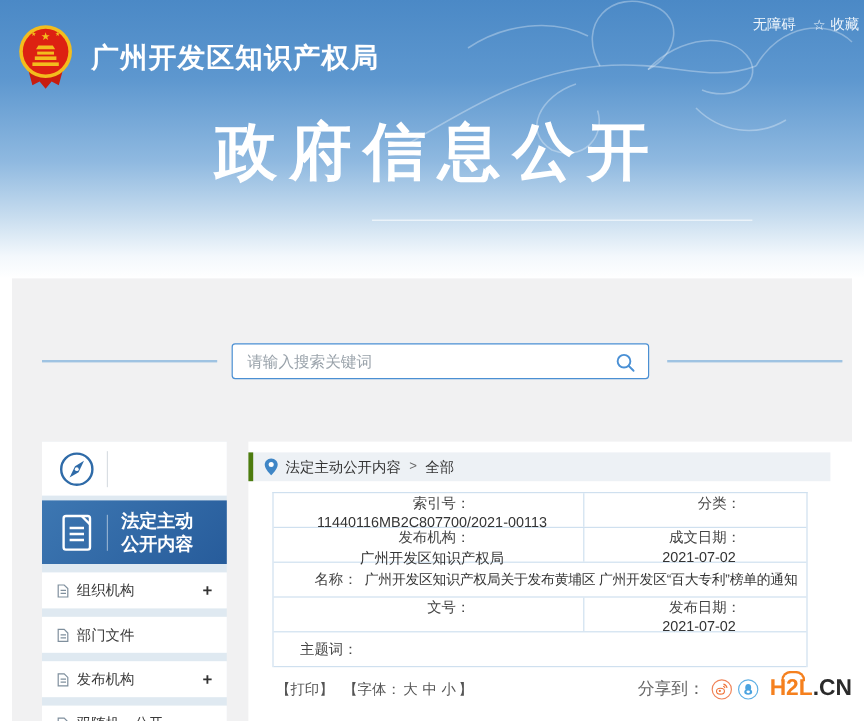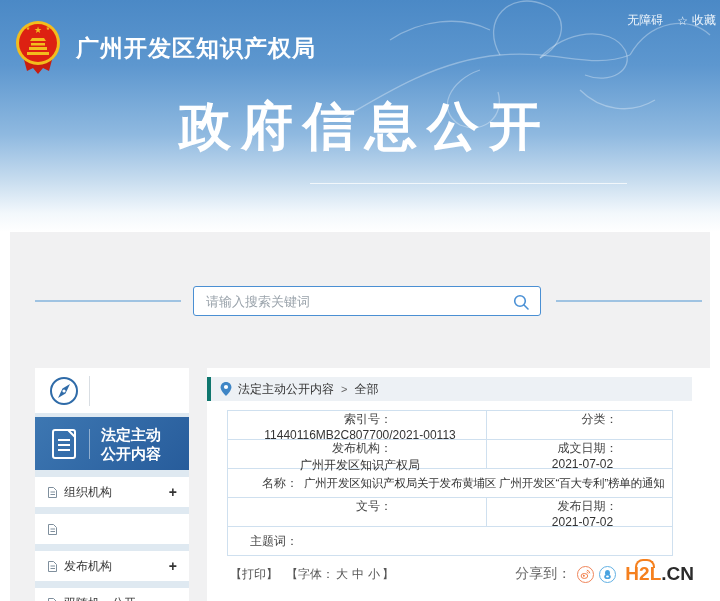--- a/index.html
+++ b/index.html
@@ -47,38 +47,38 @@
   .menu-item{position:absolute;left:0;width:154px;height:30px;background:#fff;display:flex;align-items:center;
     padding:0 12px;box-sizing:border-box;cursor:pointer;}
   .menu-item .m-icon{margin-right:6px;display:flex;}
   .menu-item .m-label{flex:1;font-size:12px;color:#3a3a3a;}
   .menu-item .m-plus{font-size:14px;font-weight:bold;color:#333;}
   .mi-0{top:109px;} .mi-1{top:146px;} .mi-2{top:183px;} .mi-3{top:220px;}
 
   
   .content{position:absolute;left:207px;top:368px;width:503px;height:233px;background:#fff;}
   .breadcrumb{position:absolute;left:0;top:9px;right:18px;height:24px;background:#edf1f5;
-    border-left:4px solid #0f766e;display:flex;align-items:center;box-sizing:border-box;padding-left:9px;}
+    border-left:4px solid #4d7c0f;display:flex;align-items:center;box-sizing:border-box;padding-left:9px;}
   .breadcrumb .bc-text{font-size:12px;color:#333;margin-left:6px;cursor:pointer;}
   .breadcrumb .bc-sep{font-size:11px;color:#666;margin:0 7px;}
   .breadcrumb .bc-cur{font-size:12px;color:#333;cursor:pointer;}
 
   .dtable{position:absolute;left:20px;top:42px;width:446px;border:1px solid #cfe0ef;border-bottom:none;box-sizing:border-box;}
   .trow{display:flex;align-items:center;height:28px;border-bottom:1px solid #cfe0ef;font-size:12px;color:#333;}
   .half{display:flex;align-items:center;height:100%;box-sizing:border-box;flex-direction:column;}
   .half.l{width:259px;border-right:1px solid #cfe0ef;}
   .half.r{flex:1;}
   .lbl{display:inline-block;text-align:right;color:#444;white-space:nowrap;}
   .half.l .lbl,.trow.full .lbl{width:70px;}
   .half.r .lbl{width:76px;}
   .val{margin-left:6px;white-space:nowrap;color:#333;}
   .trow.full{padding-right:4px;}
   .trow.full .val.tight{font-size:11.5px;letter-spacing:-0.2px;}
 
-  .doc-footer{position:absolute;left:0;top:195px;right:16px;height:22px;display:flex;align-items:center;}
+  .doc-footer{position:absolute;left:0;top:195px;right:0;height:22px;display:flex;align-items:center;}
   .foot-left{margin-left:21px;font-size:12px;color:#555;display:flex;align-items:center;gap:6px;}
   .foot-left .fs{cursor:pointer;margin:0 2px;}
   .foot-right{margin-left:auto;display:flex;align-items:center;}
   .share-label{font-size:14px;color:#666;margin-right:6px;}
   .share-ic{width:17px;height:17px;border-radius:50%;display:flex;align-items:center;justify-content:center;
     margin-right:5px;cursor:pointer;box-sizing:border-box;}
   .weibo{border:1px solid #f0855a;}
   .qq{border:1px solid #62b1e4;}
   .watermark{position:relative;margin-left:4px;font-size:19px;font-weight:bold;line-height:22px;white-space:nowrap;}
   .wm-orange{color:#f5801e;}
@@ -180,20 +180,21 @@
       <span class="m-plus">+</span>
     </div>
     <div class="menu-item mi-1">
       <span class="m-icon">
         <svg width="11" height="13" viewBox="0 0 11 13">
             <path d="M1.5 1.5 h5 l3 3 v7 h-8 z" stroke="#7f8f9d" fill="none" stroke-width="1"></path>
             <line x1="3.5" y1="6" x2="8" y2="6" stroke="#7f8f9d" stroke-width="1"></line>
             <line x1="3.5" y1="8.5" x2="8" y2="8.5" stroke="#7f8f9d" stroke-width="1"></line>
           </svg>
       </span>
+      <span class="m-label">部门文件</span>
       <span class="m-plus"></span>
     </div>
     <div class="menu-item mi-2">
       <span class="m-icon">
         <svg width="11" height="13" viewBox="0 0 11 13">
             <path d="M1.5 1.5 h5 l3 3 v7 h-8 z" stroke="#7f8f9d" fill="none" stroke-width="1"></path>
             <line x1="3.5" y1="6" x2="8" y2="6" stroke="#7f8f9d" stroke-width="1"></line>
             <line x1="3.5" y1="8.5" x2="8" y2="8.5" stroke="#7f8f9d" stroke-width="1"></line>
           </svg>
       </span>

